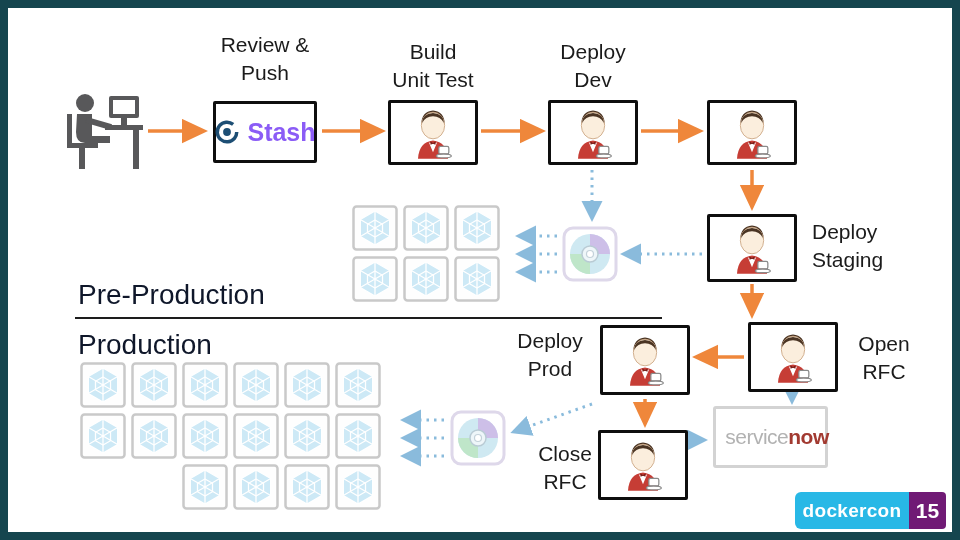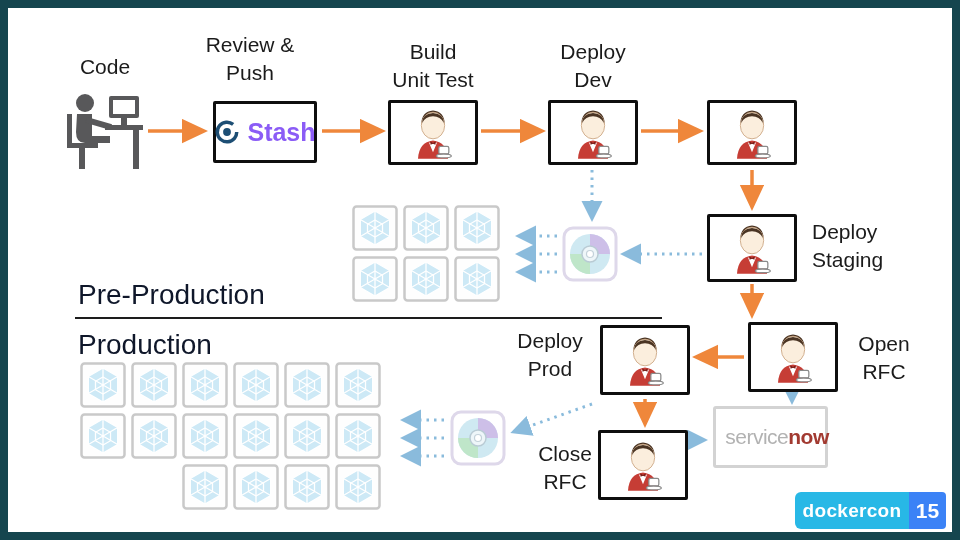--- a/index.html
+++ b/index.html
@@ -39,21 +39,21 @@
   .hexgrid svg { width:46px; height:46px; display:block; }
   .icon-abs { position:absolute; z-index:6; }
   .arrows { position:absolute; inset:0; z-index:4; pointer-events:none; }
   .dockercon { position:absolute; left:795px; top:492px; display:flex; z-index:50; }
   .dockercon-blue {
     width:114px; height:37px; background:#28b8e6; border-radius:6px 0 0 6px;
     display:flex; align-items:center; justify-content:center;
     color:#ffffff; font-weight:bold; font-size:19px; letter-spacing:0.3px;
   }
   .dockercon-dark {
-    width:37px; height:37px; background:#3b82f6; border-radius:0 4px 4px 0;
+    width:37px; height:37px; background:#701a75; border-radius:0 4px 4px 0;
     display:flex; align-items:center; justify-content:center;
     color:#ffffff; font-weight:bold; font-size:21px;text-align:right;
   }
 </style>
 </head>
 <body>
 
 <div class="slide">
 
   <svg width="0" height="0" style="position:absolute" aria-hidden="true">
@@ -136,22 +136,21 @@
       <path d="M444 420 H406"></path>
       <path d="M444 438 H406"></path>
       <path d="M444 456 H406"></path>
     </g>
     <g stroke="#8abbdc" stroke-width="3" fill="none" marker-end="url(#mB)">
       <path d="M792 394 V399"></path>
       <path d="M692 440 H702"></path>
     </g>
   </svg>
 
-  <div class="stage-label" style="left:55px; top:53px; width:100px;">Code</div>
-  <div class="stage-label" style="left:190px; top:31px; width:120px;">Review &amp;
+  <div class="stage-label" style="left:205px; top:31px; width:120px;">Review &amp;
 Push</div>
   <div class="stage-label" style="left:378px; top:38px; width:110px;">Build
 Unit Test</div>
   <div class="stage-label" style="left:543px; top:38px; width:100px;">Deploy
 Dev</div>
 
   <div class="icon-abs" style="left:59px; top:92px;">
     <svg width="86" height="78">
         <use href="#developer"></use>
       </svg>

